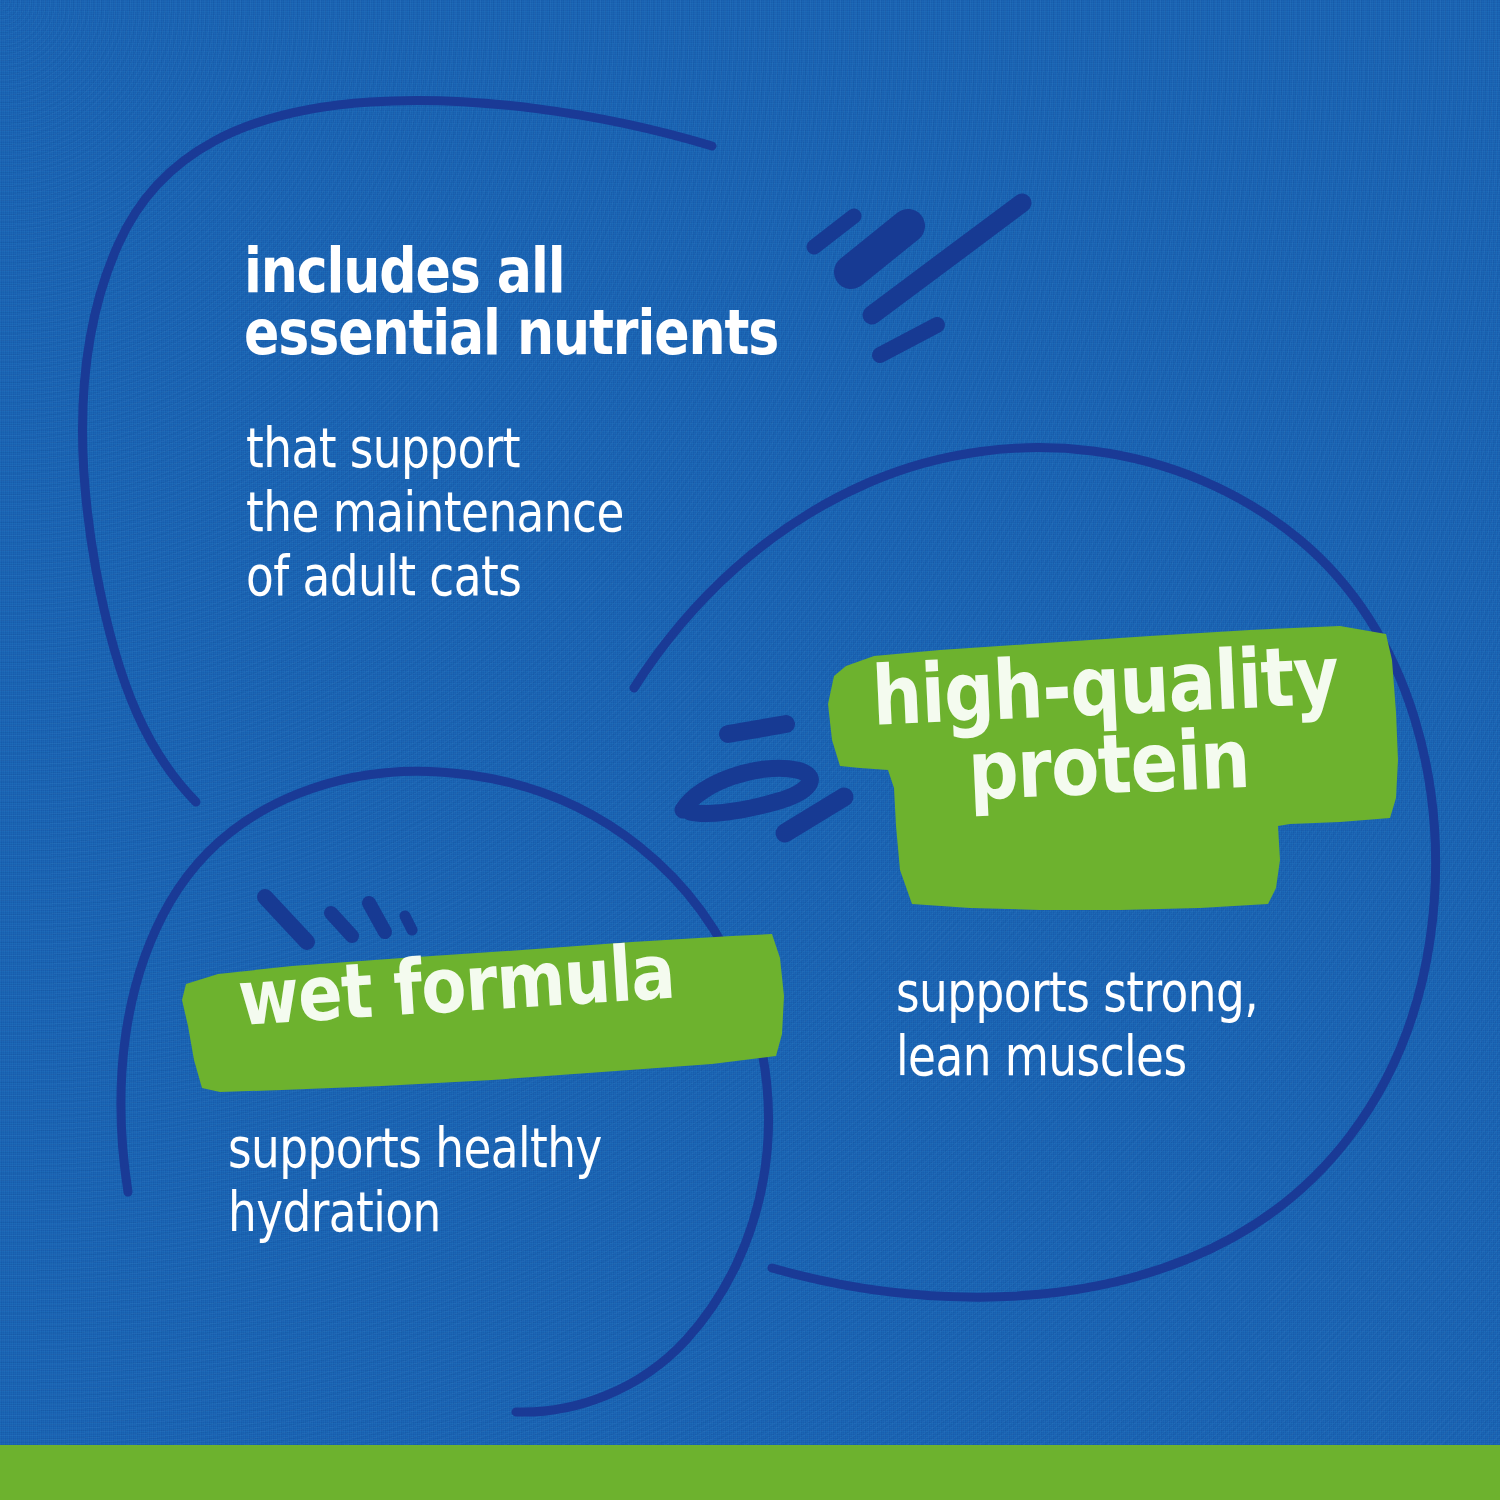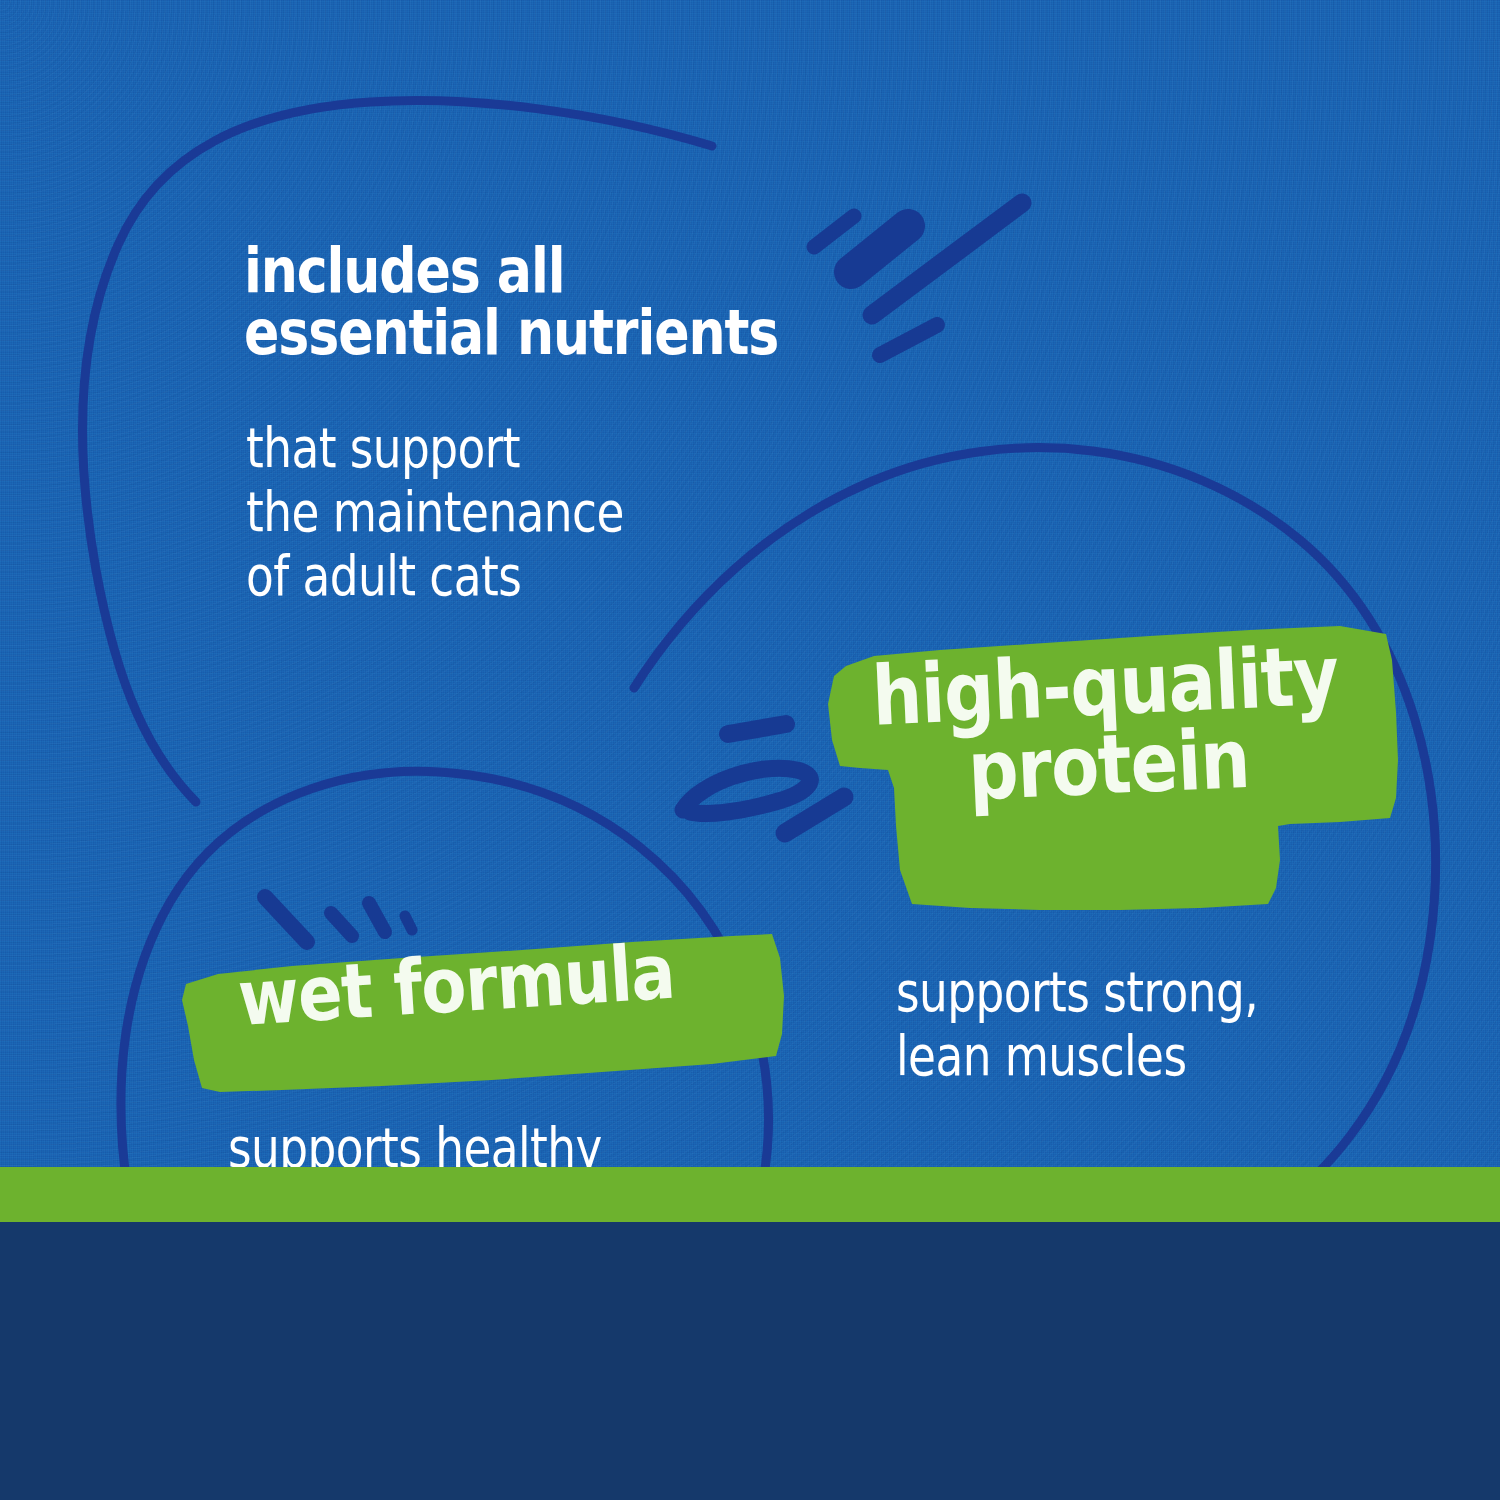--- a/index.html
+++ b/index.html
@@ -3,21 +3,21 @@
 <meta charset="utf-8">
 <style>
   html, body {
     margin: 0;
     padding: 0;
     background: #15396b;
   }
   #poster {
     position: relative;
     width: 1500px;
-    height: 1222px;
+    height: 1500px;
     overflow: hidden;
     background: #1a63b2;
     font-family: "DejaVu Sans Condensed", "Liberation Sans Narrow", "Liberation Sans", sans-serif;
   }
 
   
   #texture {
     position: absolute;
     inset: 0;
     z-index: 1;

